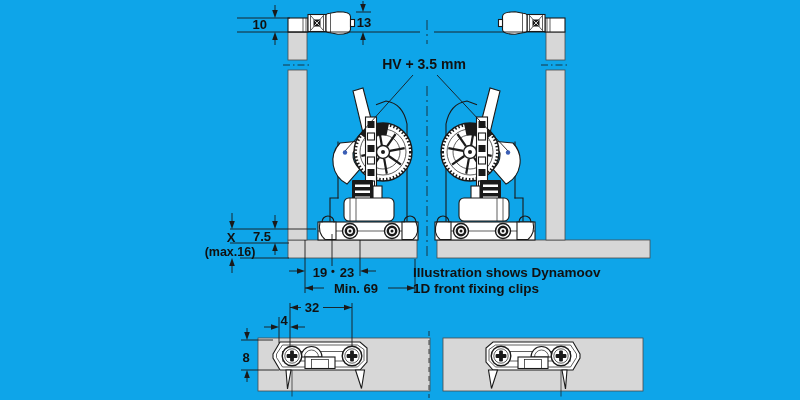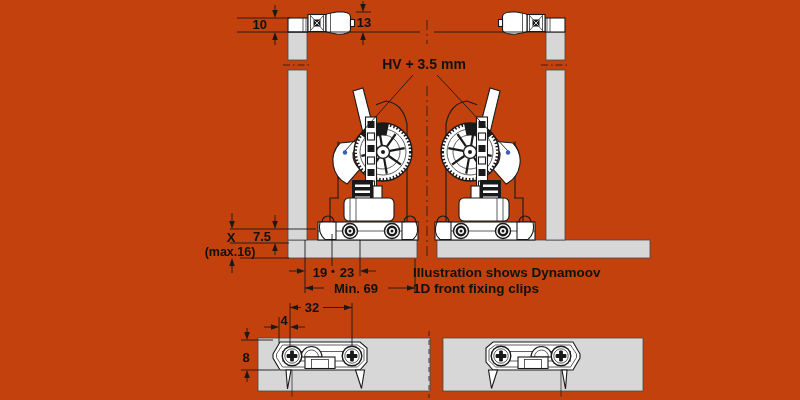--- a/index.html
+++ b/index.html
@@ -1,16 +1,16 @@
 <!DOCTYPE html>
 <html><head>
 <meta charset="utf-8">
 <style>
   html,body{margin:0;padding:0;background:#fff;}
-  .stage{width:800px;height:400px;background:#c2410c;position:relative;overflow:hidden;
+  .stage{width:800px;height:400px;background:#0ea5e9;position:relative;overflow:hidden;
          font-family:"Liberation Sans",sans-serif;}
   svg{display:block;}
   .ln{stroke:#1a1a1a;stroke-width:1.1;fill:none;stroke-linecap:square;}
   .thin{stroke:#1a1a1a;stroke-width:.7;fill:none;}
   .fw{fill:#fff;stroke:#1a1a1a;stroke-width:1.1;}
   .fw14{fill:#fff;stroke:#1a1a1a;stroke-width:1.4;}
   .fd{fill:#1a1a1a;stroke:none;}
   .panel{stroke:#4a4a4a;stroke-width:.8;}
   .dim{stroke:#1a1a1a;stroke-width:.9;fill:none;}
   .ah{fill:#1a1a1a;stroke:none;}

